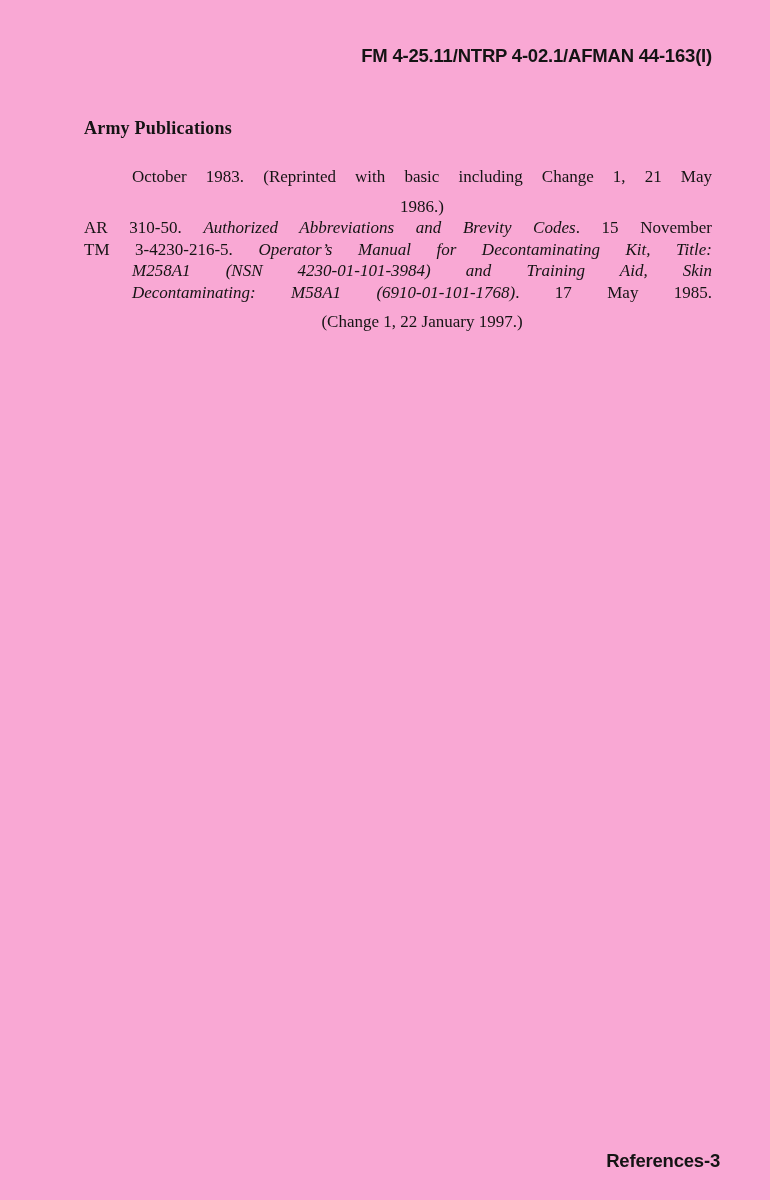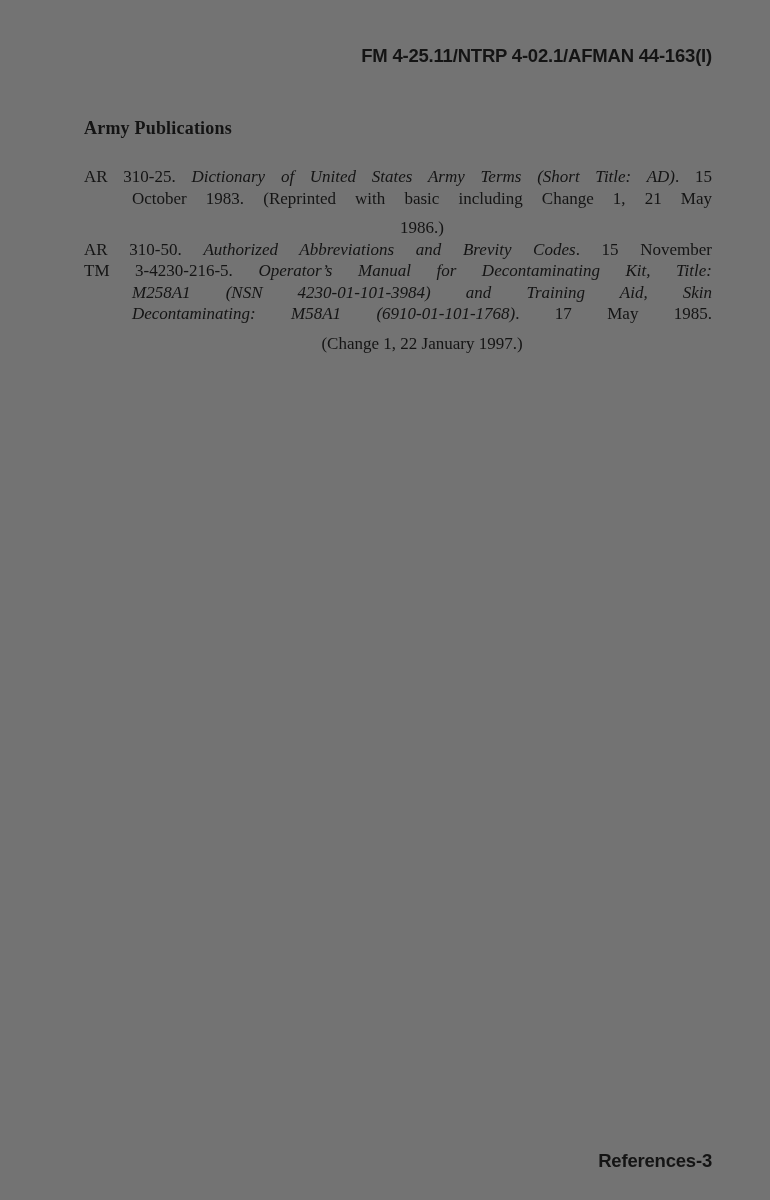--- a/index.html
+++ b/index.html
@@ -4,21 +4,21 @@
 <style>
   html, body {
     margin: 0;
     padding: 0;
     background: #e9e9e9;
   }
   .page {
     position: relative;
     width: 770px;
     height: 1200px;
-    background: #737373;
+    background: #f9a8d4;
     color: #141414;
     overflow: hidden;
     font-family: "Liberation Serif", serif;
   }
   .doc-header {
     position: absolute;
     top: 45px;
     left: 84px;
     width: 628px;
     text-align: right;
@@ -57,21 +57,21 @@
     text-align: center;
     text-align-last: auto;
     margin-top: 8px;
   }
   .it {
     font-style: italic;
   }
   .doc-footer {
     position: absolute;
     top: 1150px;
-    left: 84px;
+    left: 92px;
     width: 628px;
     text-align: right;
     font-family: "Liberation Sans", sans-serif;
     font-weight: bold;
     font-size: 18.5px;
     letter-spacing: -0.2px;
     white-space: nowrap;
   }
 </style>
 </head>
@@ -79,21 +79,20 @@
 
 <div class="page">
 
   <div class="doc-header">FM 4-25.11/NTRP 4-02.1/AFMAN 44-163(I)</div>
 
   <div class="section-title">Army Publications</div>
 
   <div class="ref-list">
 
     <div>
-      <div class="line"><span>AR 310-25.  </span><span class="it">Dictionary of United States Army Terms (Short Title:  AD)</span><span>.  15</span></div>
       <div class="line ind"><span>October 1983.  (Reprinted with basic including Change 1, 21 May</span></div>
       <div class="line ind last"><span>1986.)</span></div>
     </div>
 
     <div>
       <div class="line"><span>AR 310-50.  </span><span class="it">Authorized Abbreviations and Brevity Codes</span><span>.  15 November</span></div>
     </div>
 
     <div>
       <div class="line"><span>TM 3-4230-216-5.  </span><span class="it">Operator’s Manual for Decontaminating Kit, Title:</span></div>

